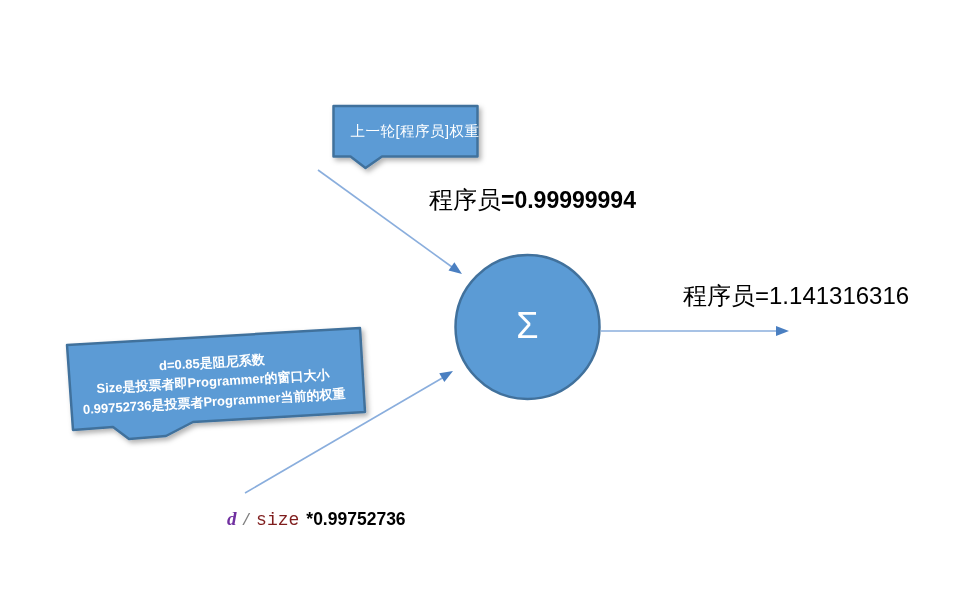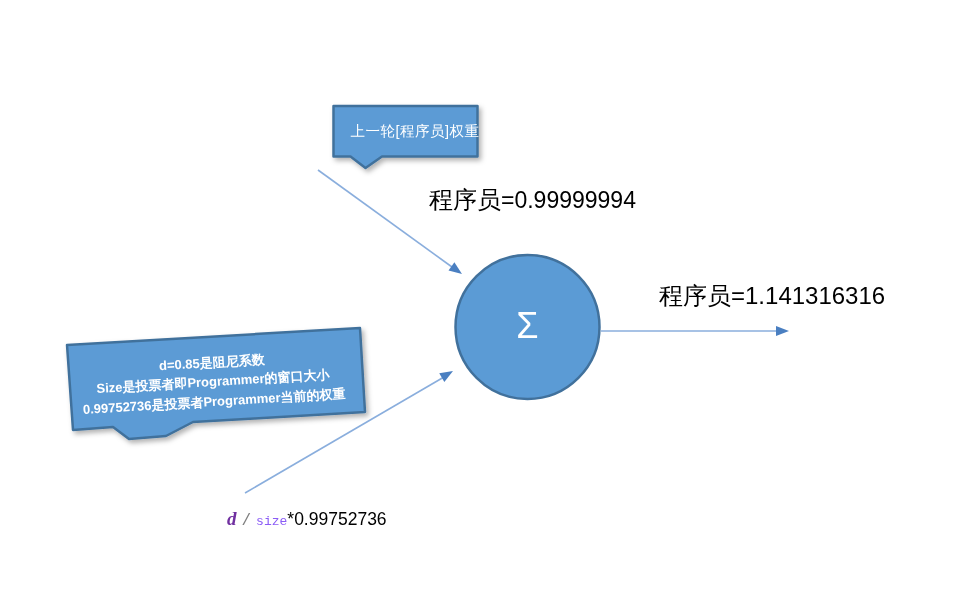--- a/index.html
+++ b/index.html
@@ -21,29 +21,29 @@
     color:#ffffff;font-size:13px;font-weight:bold;line-height:1.5;white-space:nowrap;
   }
   .sigma{
     left:497px;top:294px;width:61px;height:64px;
     display:flex;align-items:center;justify-content:center;
     color:#ffffff;font-size:36px;font-weight:400;
   }
   .weight-label{white-space:nowrap;color:#000;}
   .weight-label .cn{font-family:"Liberation Serif",serif;font-size:24px;margin-left:40px;}
   #input-weight-label{left:389px;top:184px;}
-  #input-weight-label .num{font-size:23px;font-weight:normal;}
-  #output-weight-label{left:619px;top:280px;}
+  #input-weight-label .num{font-size:23px;font-weight:bold;}
+  #output-weight-label{left:643px;top:280px;}
   #output-weight-label .num{font-size:24px;font-weight:400;}
   .formula{left:227px;top:508px;white-space:nowrap;}
   .formula .d-var{font-family:"Liberation Serif",serif;font-style:italic;font-weight:bold;
     font-size:19px;color:#7030a0;}
   .formula .slash{font-family:"Liberation Mono",monospace;font-size:16px;color:#7f7f7f;margin:0 5px;}
-  .formula .size-var{font-family:"Liberation Mono",monospace;font-size:13px;color:#8b5cf6;margin-right:0;}
-  .formula .factor{font-size:17.5px;font-weight:normal;color:#000;}
+  .formula .size-var{font-family:"Liberation Mono",monospace;font-size:18px;color:#7f1d1d;margin-right:7px;}
+  .formula .factor{font-size:17.5px;font-weight:bold;color:#000;}
 </style>
 </head>
 <body>
 
 <svg id="diagram-svg" viewBox="0 0 956 601" xmlns="http://www.w3.org/2000/svg">
   <defs>
     <filter id="soft-shadow" x="-20%" y="-20%" width="150%" height="150%">
       <feDropShadow dx="2.5" dy="3" stdDeviation="2.5" flood-color="#000000" flood-opacity="0.30"></feDropShadow>
     </filter>
   </defs>

